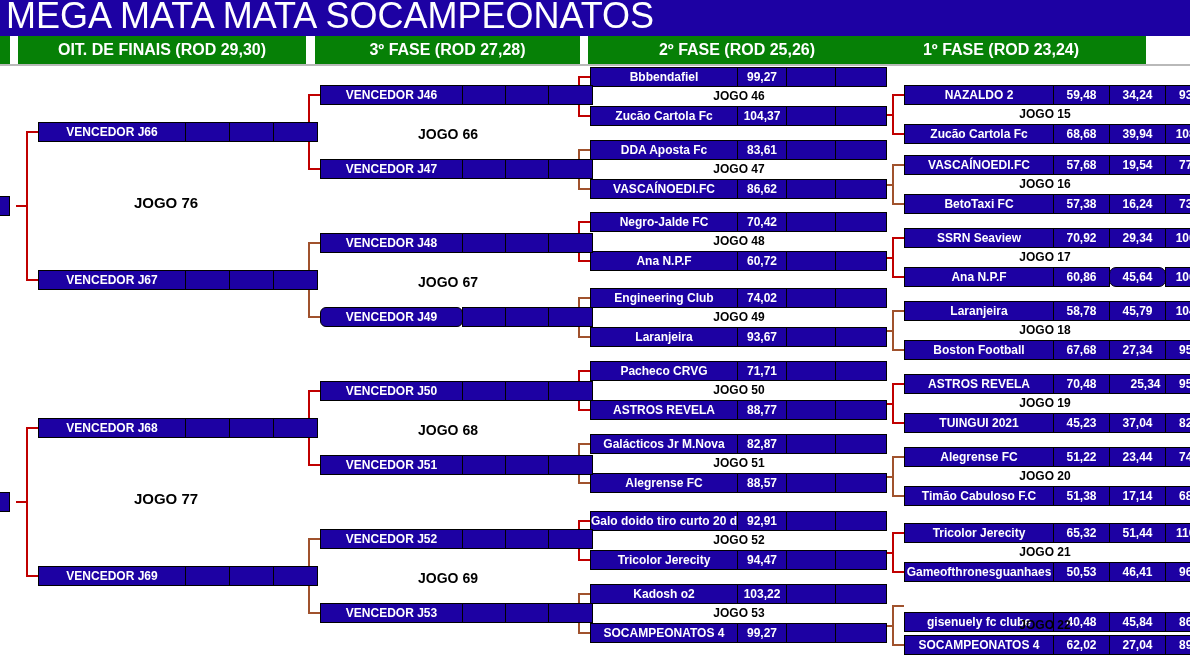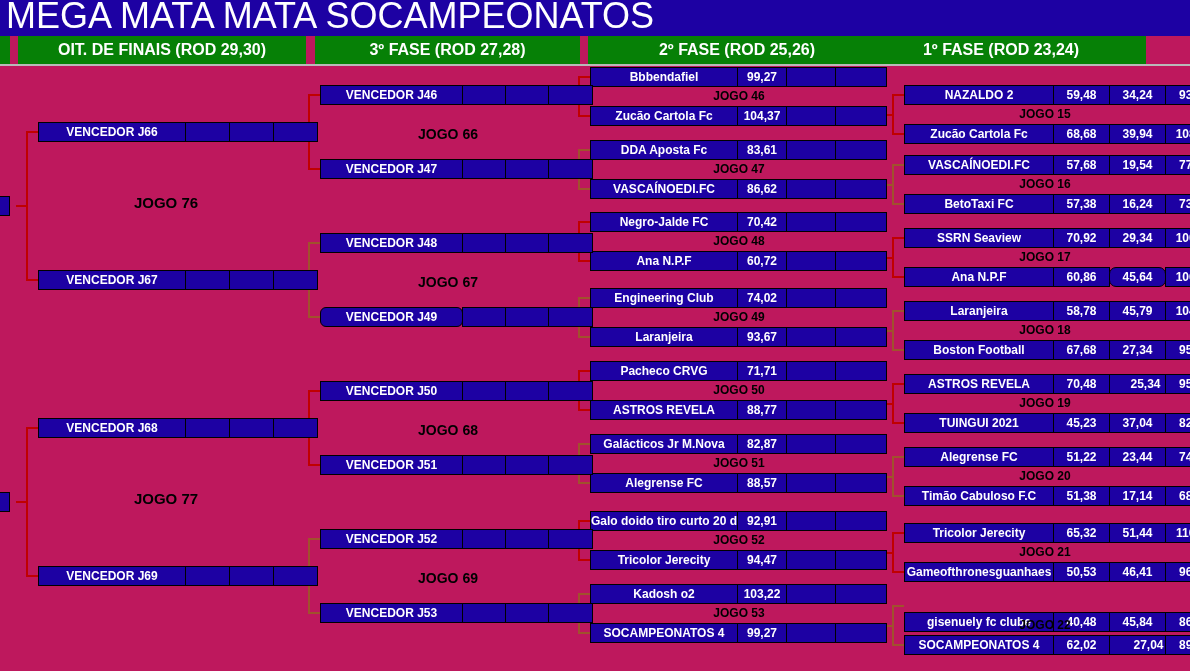--- a/index.html
+++ b/index.html
@@ -1,21 +1,21 @@
 <!DOCTYPE html>
 <html><head>
 <meta charset="utf-8">
 <style>
   html,body{margin:0;padding:0;}
   body{
     width:1190px;height:671px;overflow:hidden;
     background:#90ee90;
     font-family:"Liberation Sans", sans-serif;
   }
-  #root{position:relative;width:1190px;height:671px;background:#be185d;}
+  #root{position:relative;width:1190px;height:671px;background:#ffffff;}
 
   
   .titlebar{
     position:absolute;left:0;top:0;width:1190px;height:36px;
     background:#1d01a3;
     overflow:hidden;
   }
   .titlebar .ttl{
     position:absolute;left:6px;top:-5px;
     color:#ffffff;
@@ -218,21 +218,21 @@
       </div>
       <div style="position: absolute; left: 904px; top: 612px; width: 232px; height: 20px;">
         <div class="cell name" style="position: absolute; left: 0px; width: 150px; top: 0px;">gisenuely fc clube</div>
         <div class="cell name" style="position: absolute; left: 149px; width: 57px; top: 0px;">40,48</div>
         <div class="cell name" style="position: absolute; left: 205px; width: 57px; top: 0px;">45,84</div>
         <div class="cell name" style="position: absolute; left: 261px; width: 58px; top: 0px;">86,32</div>
       </div>
       <div style="position: absolute; left: 904px; top: 635px; width: 282px; height: 20px;">
         <div class="cell name" style="position: absolute; left: 0px; width: 150px; top: 0px;">SOCAMPEONATOS 4</div>
         <div class="cell name" style="position: absolute; left: 149px; width: 57px; top: 0px;">62,02</div>
-        <div class="cell name" style="position: absolute; left: 205px; width: 79px; top: 0px;">27,04</div>
+        <div class="cell name" style="position: absolute; left: 205px; width: 57px; top: 0px;">27,04</div>
         <div class="cell name" style="position: absolute; left: 261px; width: 58px; top: 0px;">89,06</div>
       </div>
       <div class="gamelabel" style="left: 904px; width: 282px; top: 617px; height: 16px;">JOGO 22</div>
       <div class="conn">
         <i style="left: 892px; top: 605px; width: 2px; height: 39px; background: rgb(160, 82, 45);"></i>
         <i style="top: 605px; height: 2px; width: 12px; background: rgb(160, 82, 45); left: 892px;"></i>
         <i style="top: 644px; height: 2px; width: 12px; background: rgb(160, 82, 45); left: 892px;"></i>
         <i style="top: 625px; height: 2px; width: 10px; background: rgb(160, 82, 45); left: 882px;"></i>
       </div>
       <div style="position: absolute; left: 590px; top: 67px; width: 298px; height: 20px;">

